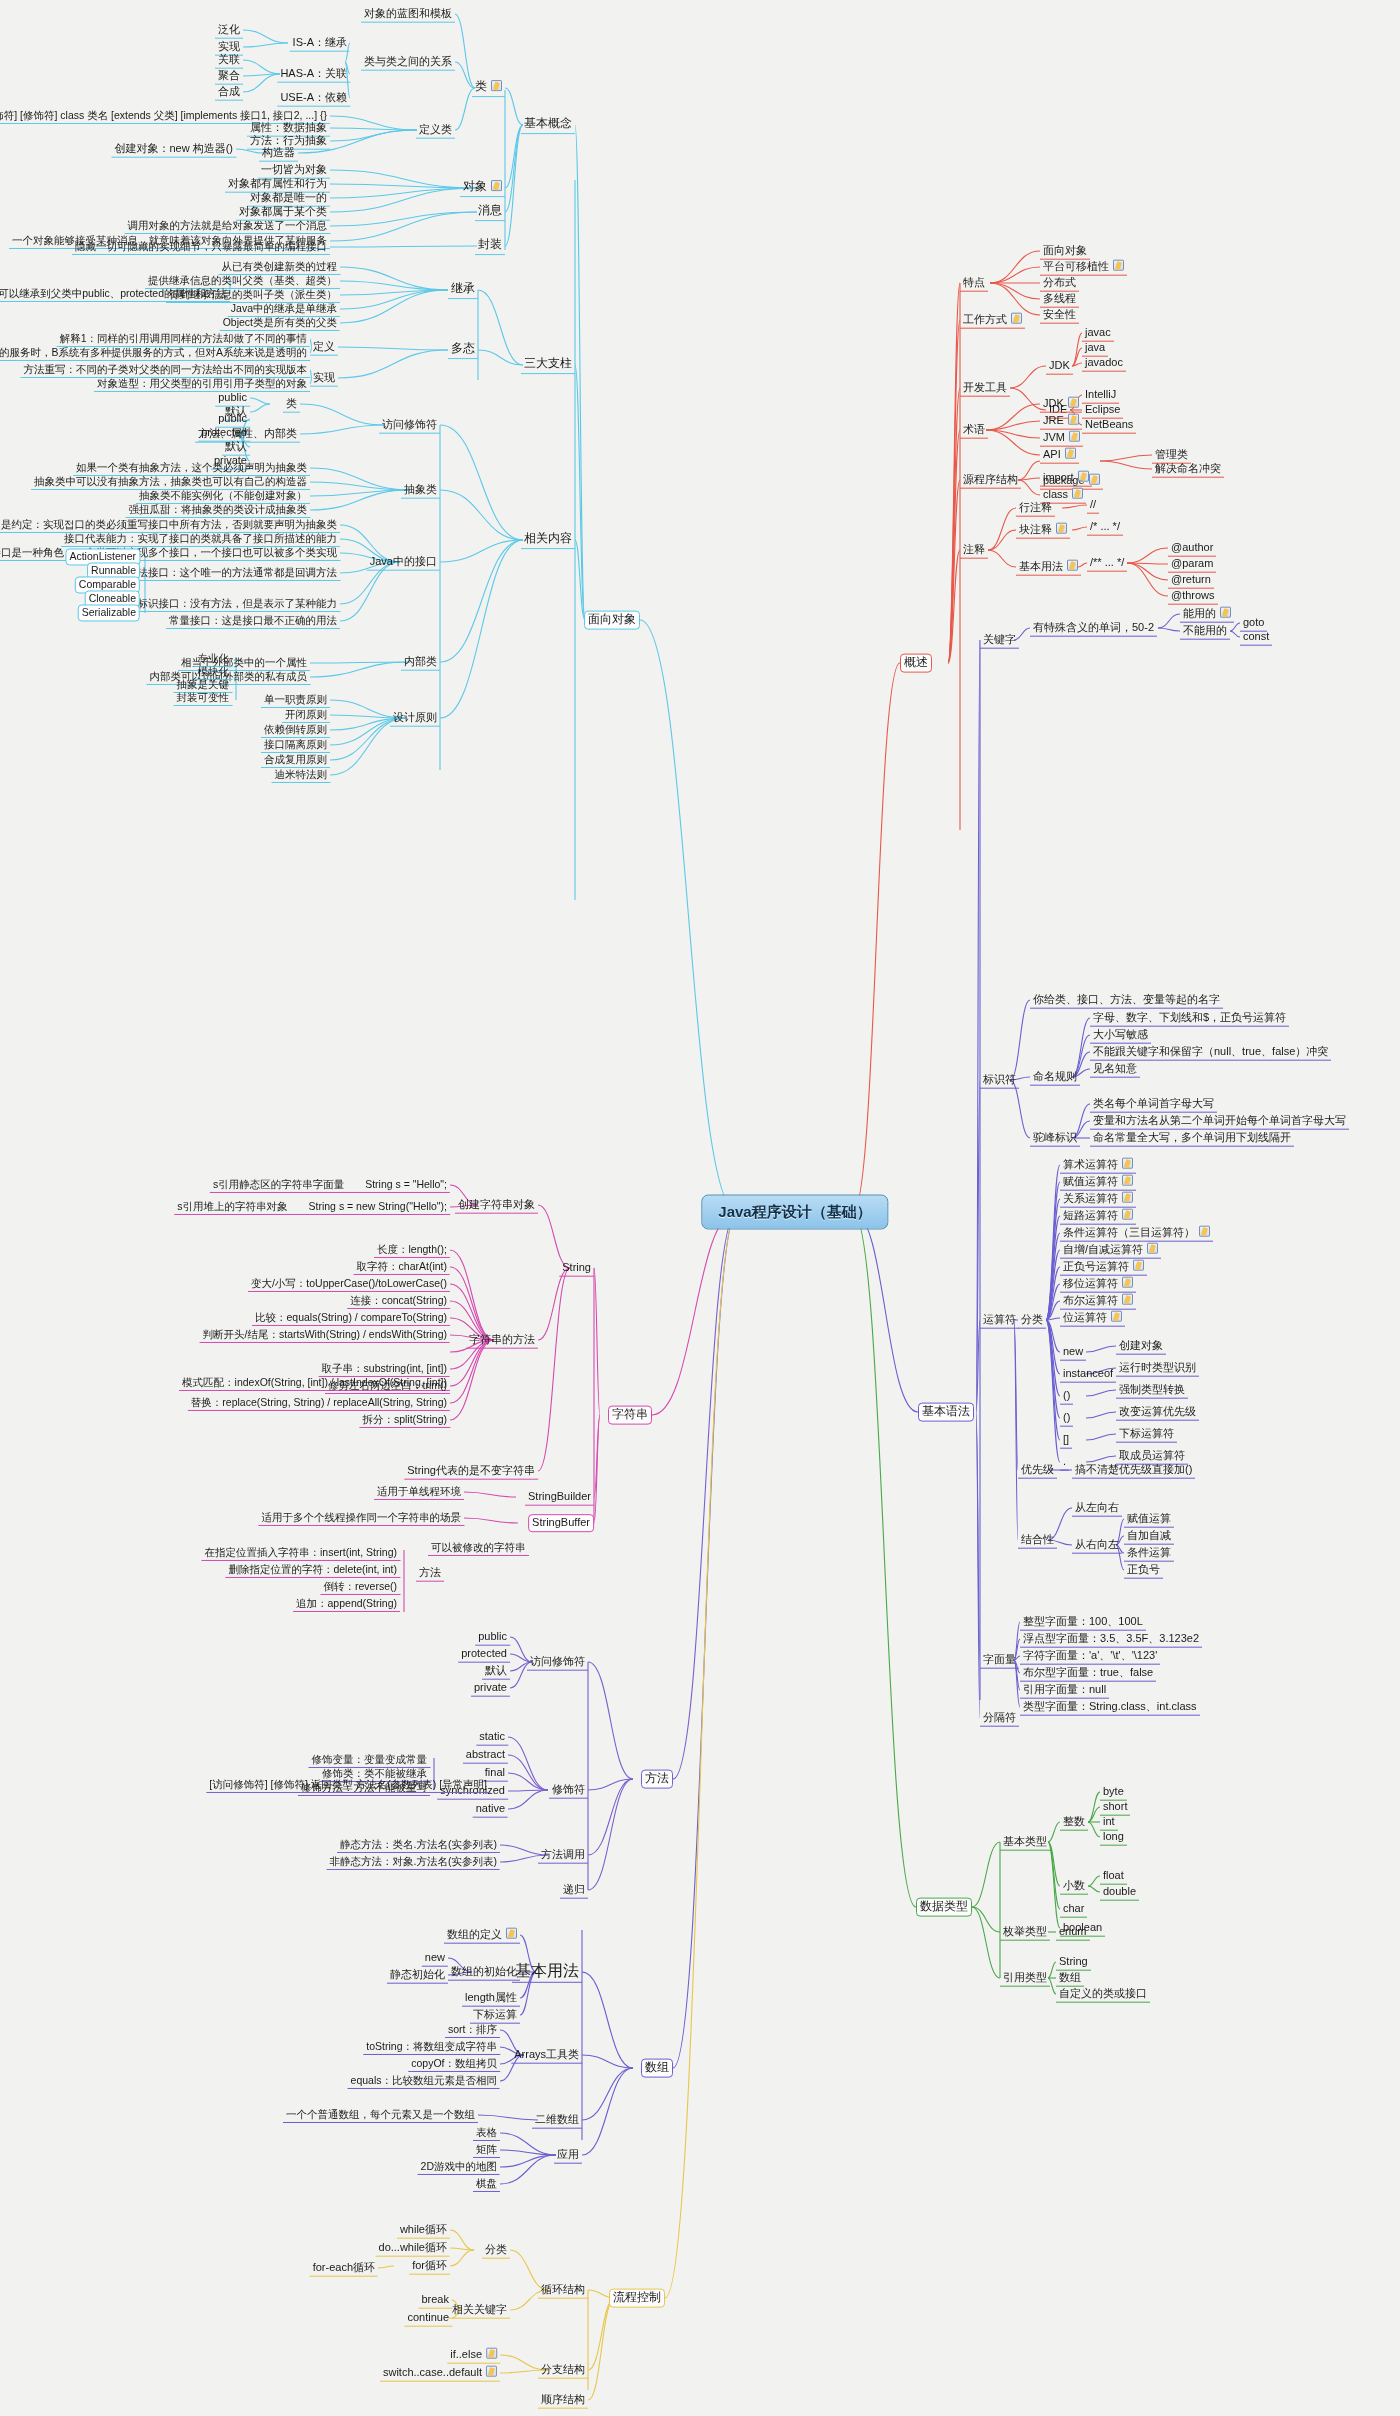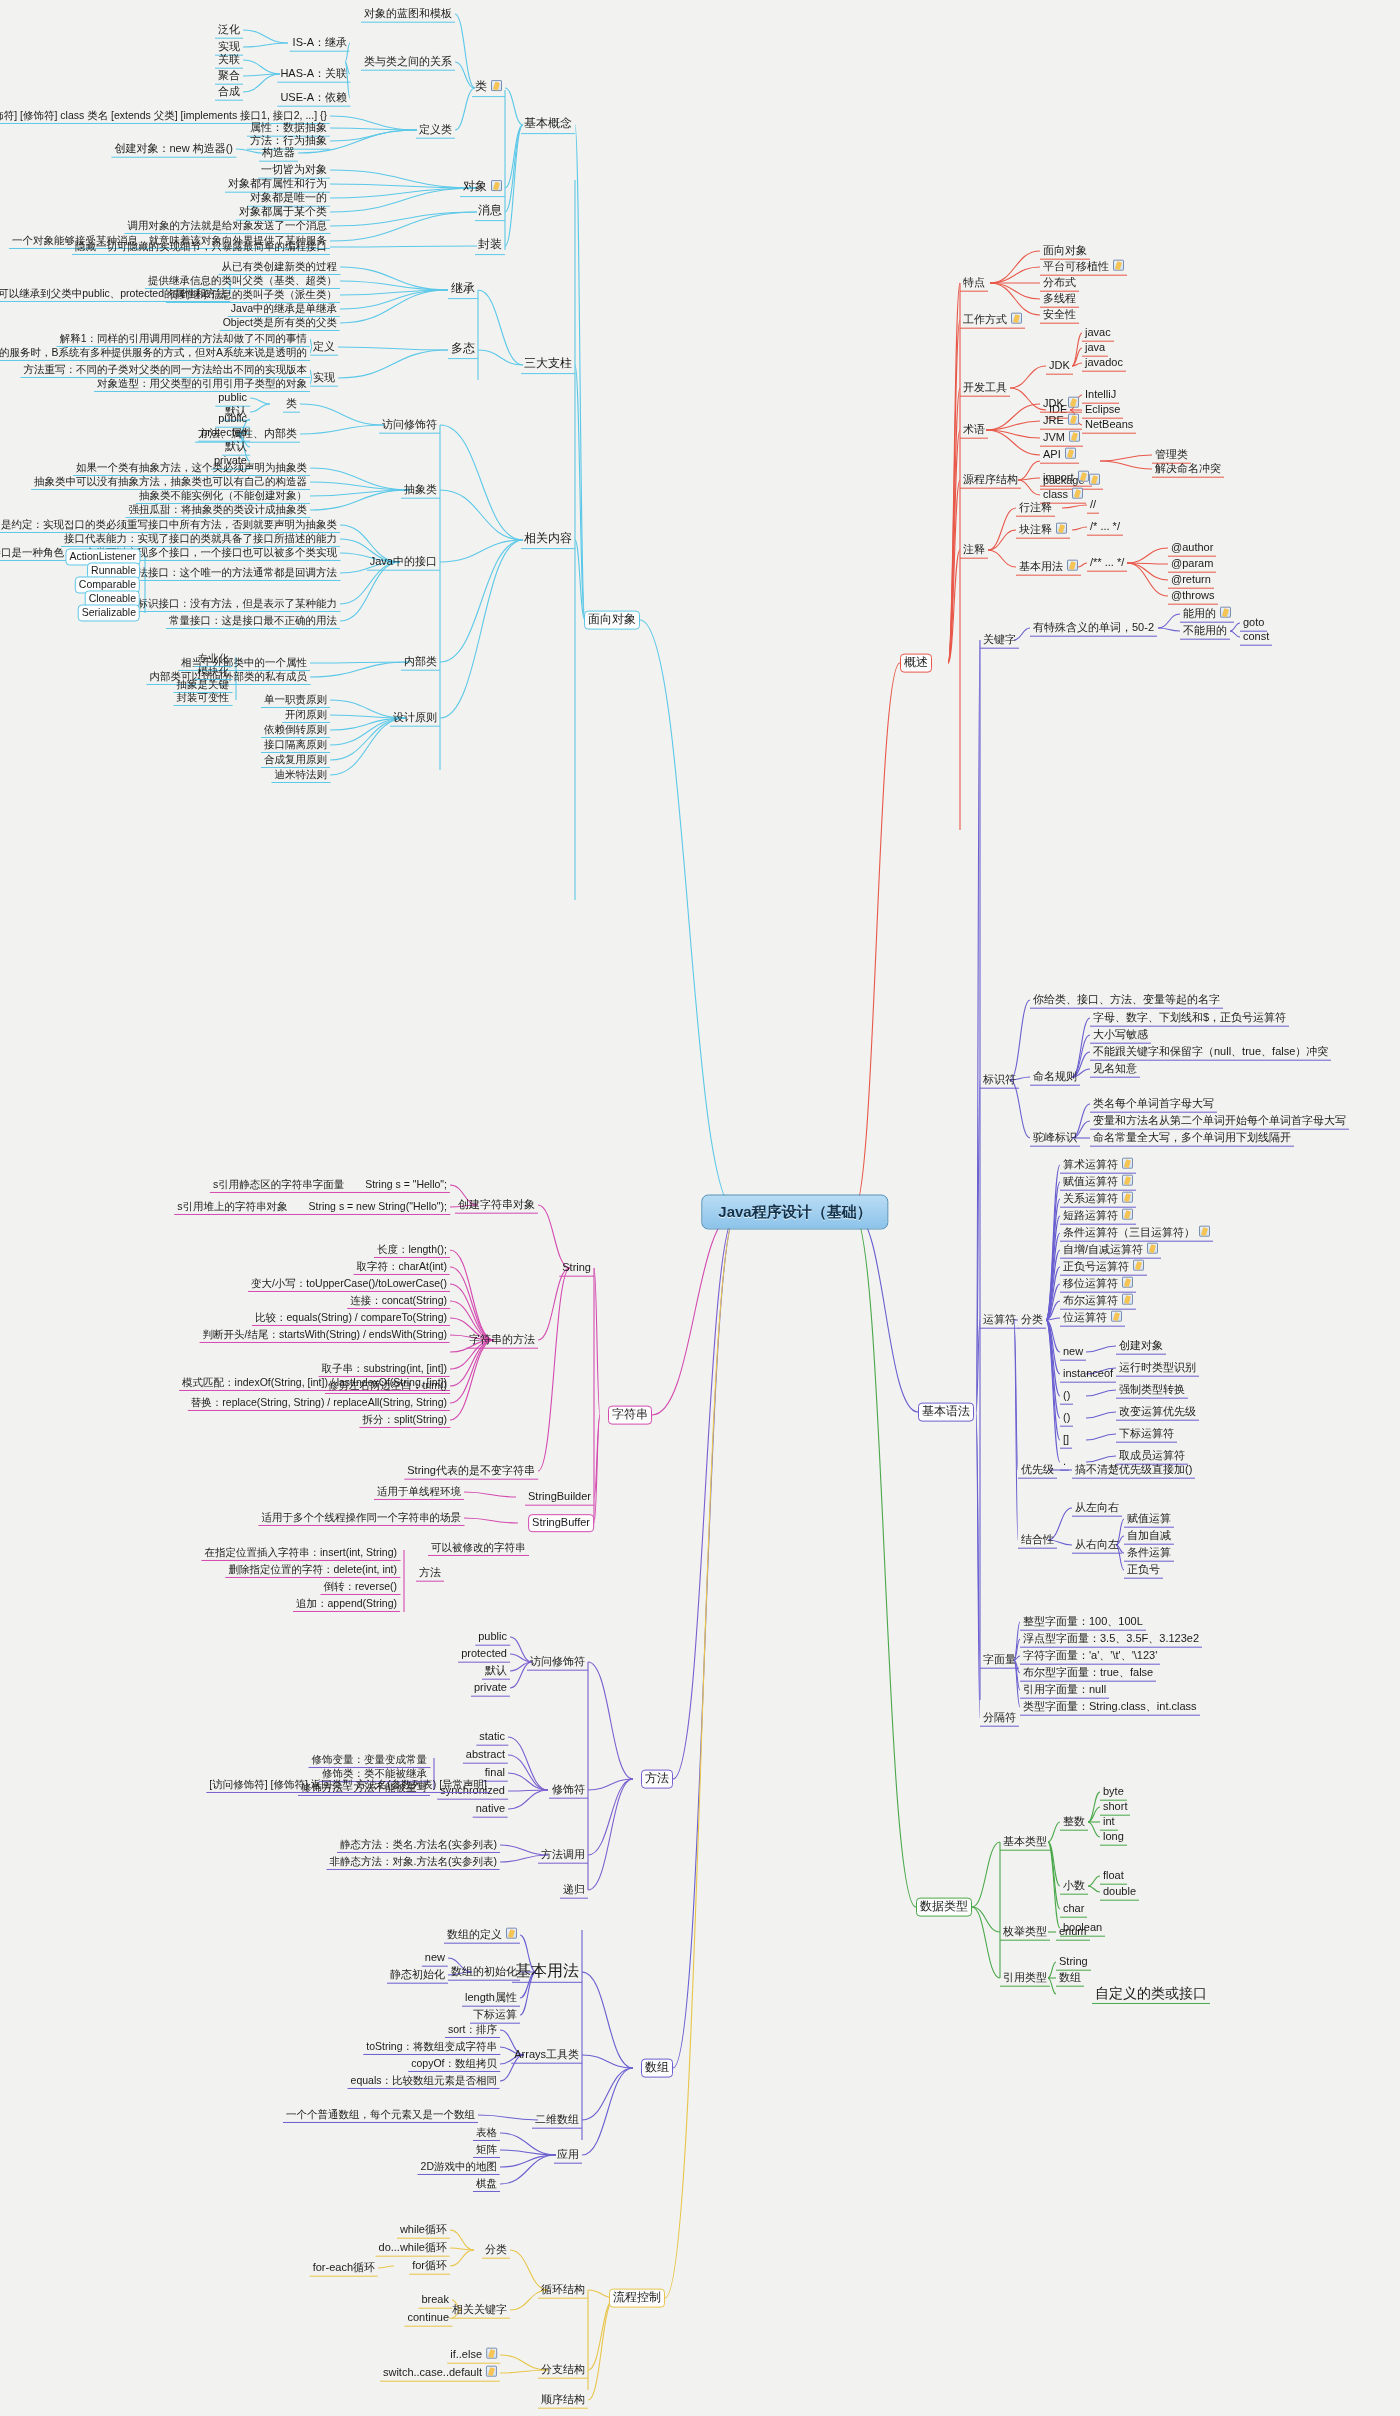--- a/index.html
+++ b/index.html
@@ -516,21 +516,21 @@
       <div class="node" style="left: 1060px; top: 1928px; font-size: 11px; border-bottom: 1px solid rgb(74, 168, 74); transform: translate(0px, -50%);"><span>boolean</span></div>
       <div class="node" style="left: 1100px; top: 1792px; font-size: 11px; border-bottom: 1px solid rgb(74, 168, 74); transform: translate(0px, -50%);"><span>byte</span></div>
       <div class="node" style="left: 1100px; top: 1807px; font-size: 11px; border-bottom: 1px solid rgb(74, 168, 74); transform: translate(0px, -50%);"><span>short</span></div>
       <div class="node" style="left: 1100px; top: 1822px; font-size: 11px; border-bottom: 1px solid rgb(74, 168, 74); transform: translate(0px, -50%);"><span>int</span></div>
       <div class="node" style="left: 1100px; top: 1837px; font-size: 11px; border-bottom: 1px solid rgb(74, 168, 74); transform: translate(0px, -50%);"><span>long</span></div>
       <div class="node" style="left: 1100px; top: 1876px; font-size: 11px; border-bottom: 1px solid rgb(74, 168, 74); transform: translate(0px, -50%);"><span>float</span></div>
       <div class="node" style="left: 1100px; top: 1892px; font-size: 11px; border-bottom: 1px solid rgb(74, 168, 74); transform: translate(0px, -50%);"><span>double</span></div>
       <div class="node" style="left: 1056px; top: 1932px; font-size: 11px; border-bottom: 1px solid rgb(74, 168, 74); transform: translate(0px, -50%);"><span>enum</span></div>
       <div class="node" style="left: 1056px; top: 1962px; font-size: 11px; border-bottom: 1px solid rgb(74, 168, 74); transform: translate(0px, -50%);"><span>String</span></div>
       <div class="node" style="left: 1056px; top: 1978px; font-size: 11px; border-bottom: 1px solid rgb(74, 168, 74); transform: translate(0px, -50%);"><span>数组</span></div>
-      <div class="node" style="left: 1056px; top: 1994px; font-size: 14px; border-bottom: 1px solid rgb(74, 168, 74); transform: translate(0px, -50%); margin-left: 36px;"><span>自定义的类或接口</span></div>
+      <div class="node" style="left: 1056px; top: 1994px; font-size: 11px; border-bottom: 1px solid rgb(74, 168, 74); transform: translate(0px, -50%);"><span>自定义的类或接口</span></div>
       <div class="node" style="left: 594px; top: 1268px; font-size: 11px; border-bottom: 1px solid rgb(212, 74, 176); transform: translate(-100%, -50%);"><span>String</span></div>
       <div class="node" style="left: 594px; top: 1497px; font-size: 11px; border-bottom: 1px solid rgb(212, 74, 176); transform: translate(-100%, -50%);"><span>StringBuilder</span></div>
       <div class="node box" style="left: 594px; top: 1523px; font-size: 11px; border: 1px solid rgb(212, 74, 176); background: rgb(253, 253, 253); transform: translate(-100%, -50%);"><span>StringBuffer</span></div>
       <div class="node" style="left: 538px; top: 1205px; font-size: 11px; border-bottom: 1px solid rgb(212, 74, 176); transform: translate(-100%, -50%);"><span>创建字符串对象</span></div>
       <div class="node" style="left: 538px; top: 1340px; font-size: 11px; border-bottom: 1px solid rgb(212, 74, 176); transform: translate(-100%, -50%);"><span>字符串的方法</span></div>
       <div class="node" style="left: 538px; top: 1471px; font-size: 11px; border-bottom: 1px solid rgb(212, 74, 176); transform: translate(-100%, -50%);"><span>String代表的是不变字符串</span></div>
       <div class="node" style="left: 450px; top: 1185px; font-size: 10.5px; border-bottom: 1px solid rgb(212, 74, 176); transform: translate(-100%, -50%);"><span>s引用静态区的字符串字面量　　String s = "Hello";</span></div>
       <div class="node" style="left: 450px; top: 1207px; font-size: 10.5px; border-bottom: 1px solid rgb(212, 74, 176); transform: translate(-100%, -50%);"><span>s引用堆上的字符串对象　　String s = new String("Hello");</span></div>
       <div class="node" style="left: 450px; top: 1250px; font-size: 10.5px; border-bottom: 1px solid rgb(212, 74, 176); transform: translate(-100%, -50%);"><span>长度：length();</span></div>
       <div class="node" style="left: 450px; top: 1267px; font-size: 10.5px; border-bottom: 1px solid rgb(212, 74, 176); transform: translate(-100%, -50%);"><span>取字符：charAt(int)</span></div>

